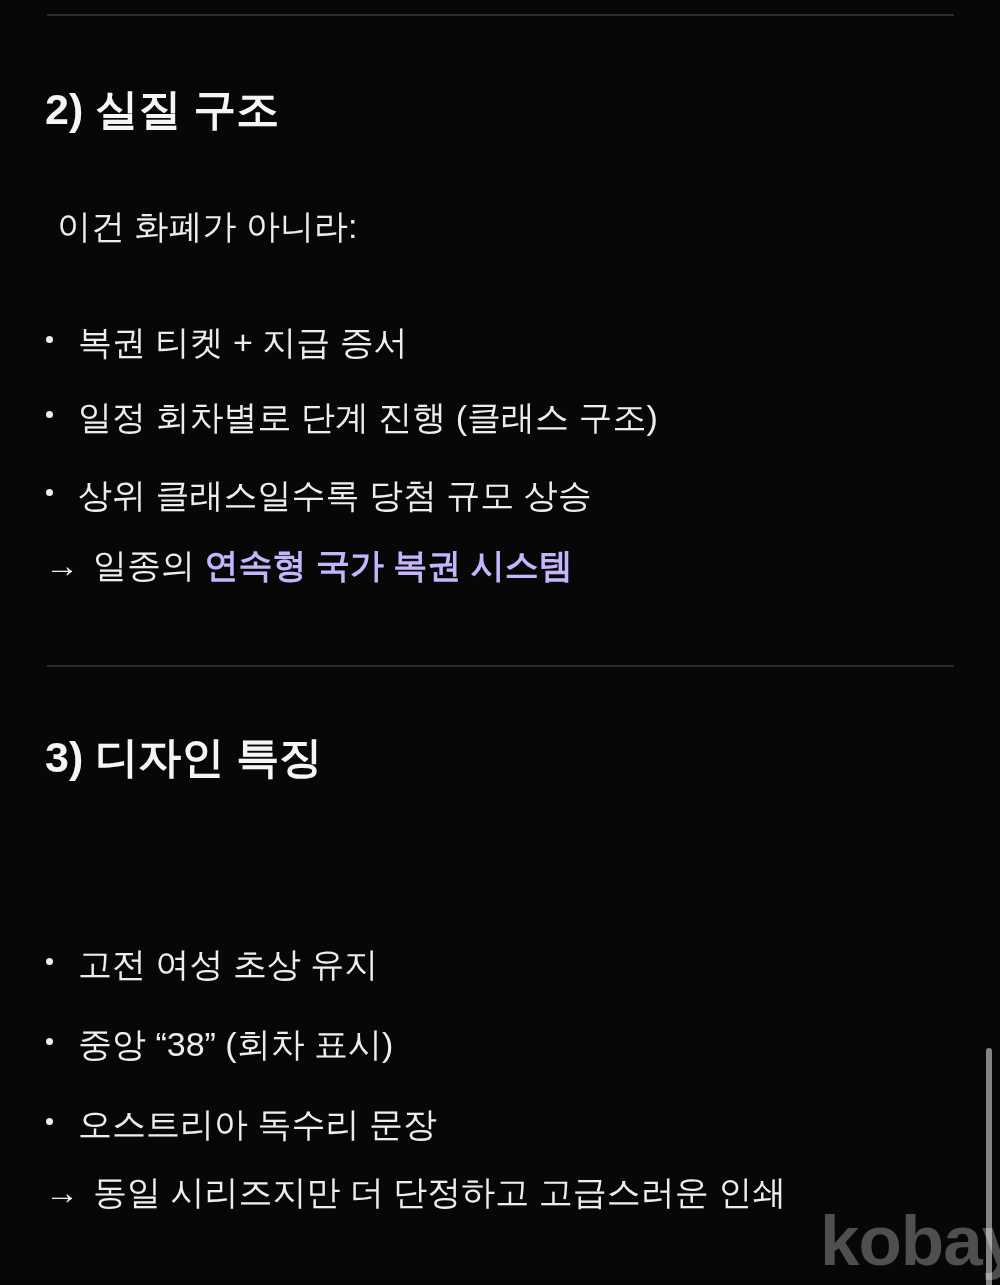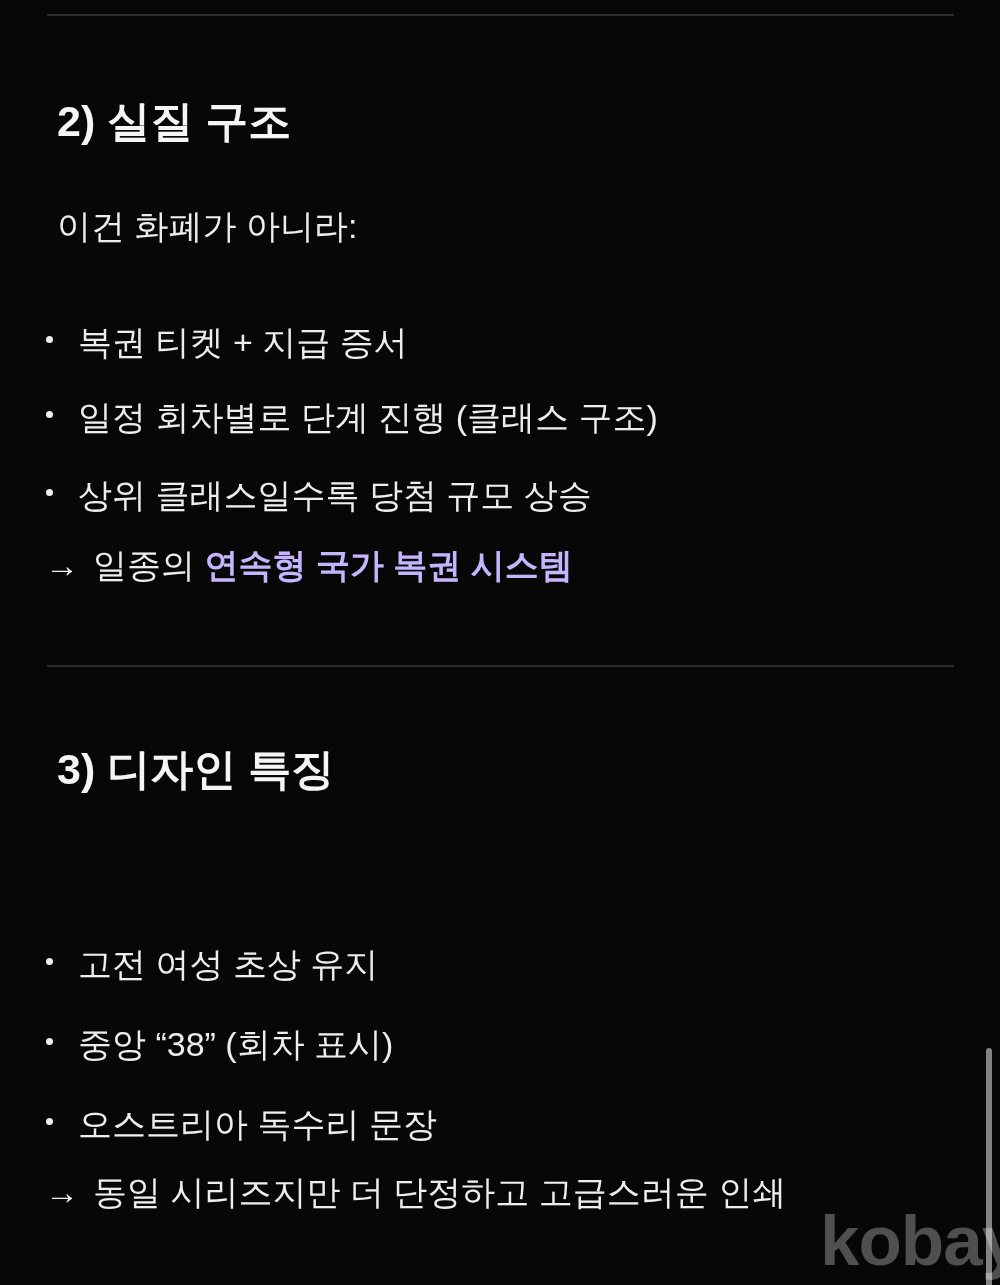--- a/index.html
+++ b/index.html
@@ -16,21 +16,21 @@
   .divider {
     position: absolute;
     left: 47px; width: 907px; height: 2px;
     background: #2b2b2b;
   }
   .divider-top { top: 14px; }
   .divider-mid { top: 665px; }
 
   .heading {
     position: absolute; left: 45px;
-    margin: 12px;
+    margin: 0;
     font-size: 43px; font-weight: 700;
     color: #f5f5f5;
     line-height: 1.15;
     white-space: nowrap;
   }
   .h-sec2 { top: 85px; }
   .h-sec3 { top: 733px; }
 
   .para {
     position: absolute; left: 45px;

